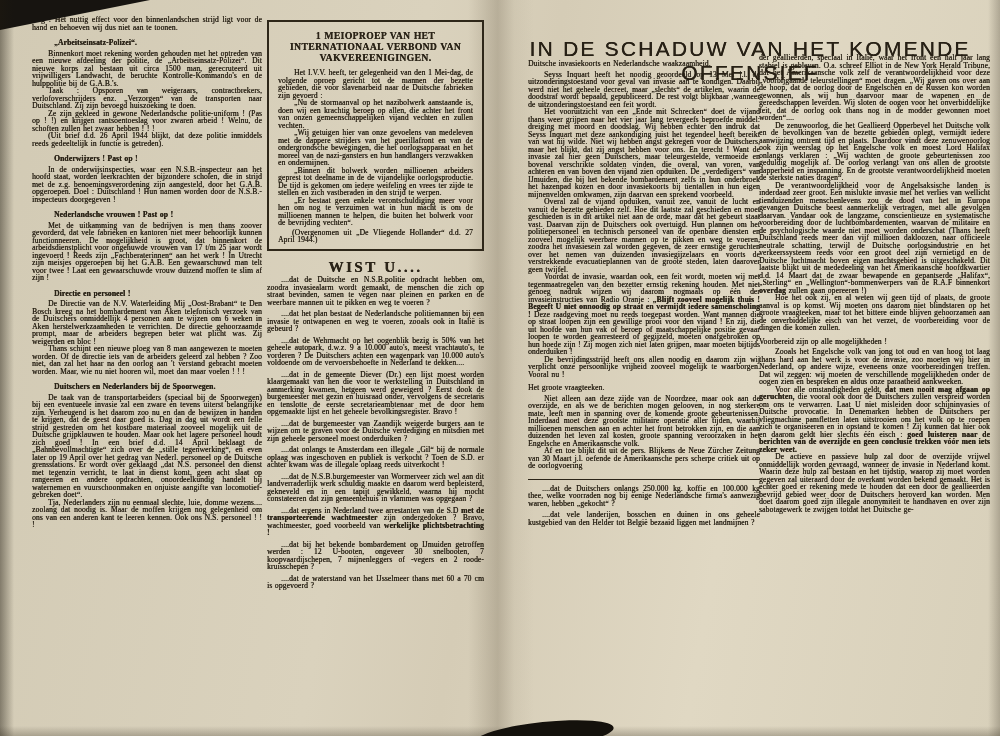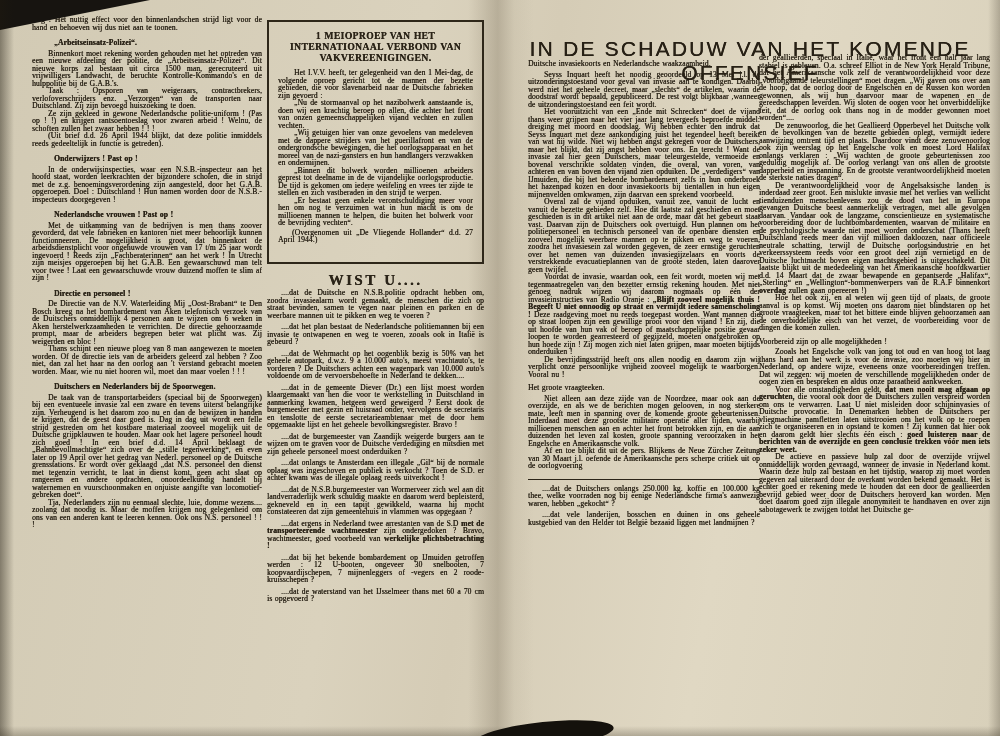--- a/index.html
+++ b/index.html
@@ -36,21 +36,21 @@
   .col-r1{left:528px;top:54px;width:232px;height:680px;}
   .col-r2{left:759px;top:54px;width:231px;height:680px;}
 
   .b-para{margin:0;text-indent:16px;}
   .b-para0{margin:0;text-indent:0;}
   .b-subhead{margin:8px 0 3px;text-indent:22px;font-weight:bold;text-align:left;}
   .b-subhead-flush{margin:6px 0 3px;text-indent:0;font-weight:normal;text-align:left;}
   .b-item{margin:4px 0 0;text-indent:14px;}
   .b-source{margin:2px 0 0;text-indent:14px;}
 
-  .box{border:2px solid #2e2719;padding:7px 9px 18px;margin:4px 0 0;}
+  .box{border:2px solid #2e2719;padding:7px 9px 5px;margin:4px 0 0;}
   .box-title{margin:1px 0 6px;text-align:center;font-weight:bold;
     font-size:9.6px;line-height:11px;letter-spacing:.4px;}
   .wistu{margin:13px 0 5px;text-align:center;font-weight:bold;
     font-size:15px;letter-spacing:2.5px;}
   .headline{
     position:absolute;left:508px;top:25px;width:460px;margin:12px;
     text-align:center;font-family:"Liberation Sans","DejaVu Sans",sans-serif;
     font-size:21px;font-weight:normal;letter-spacing:2.2px;color:#272015;
     text-shadow:.3px 0 0 currentColor;
   }

